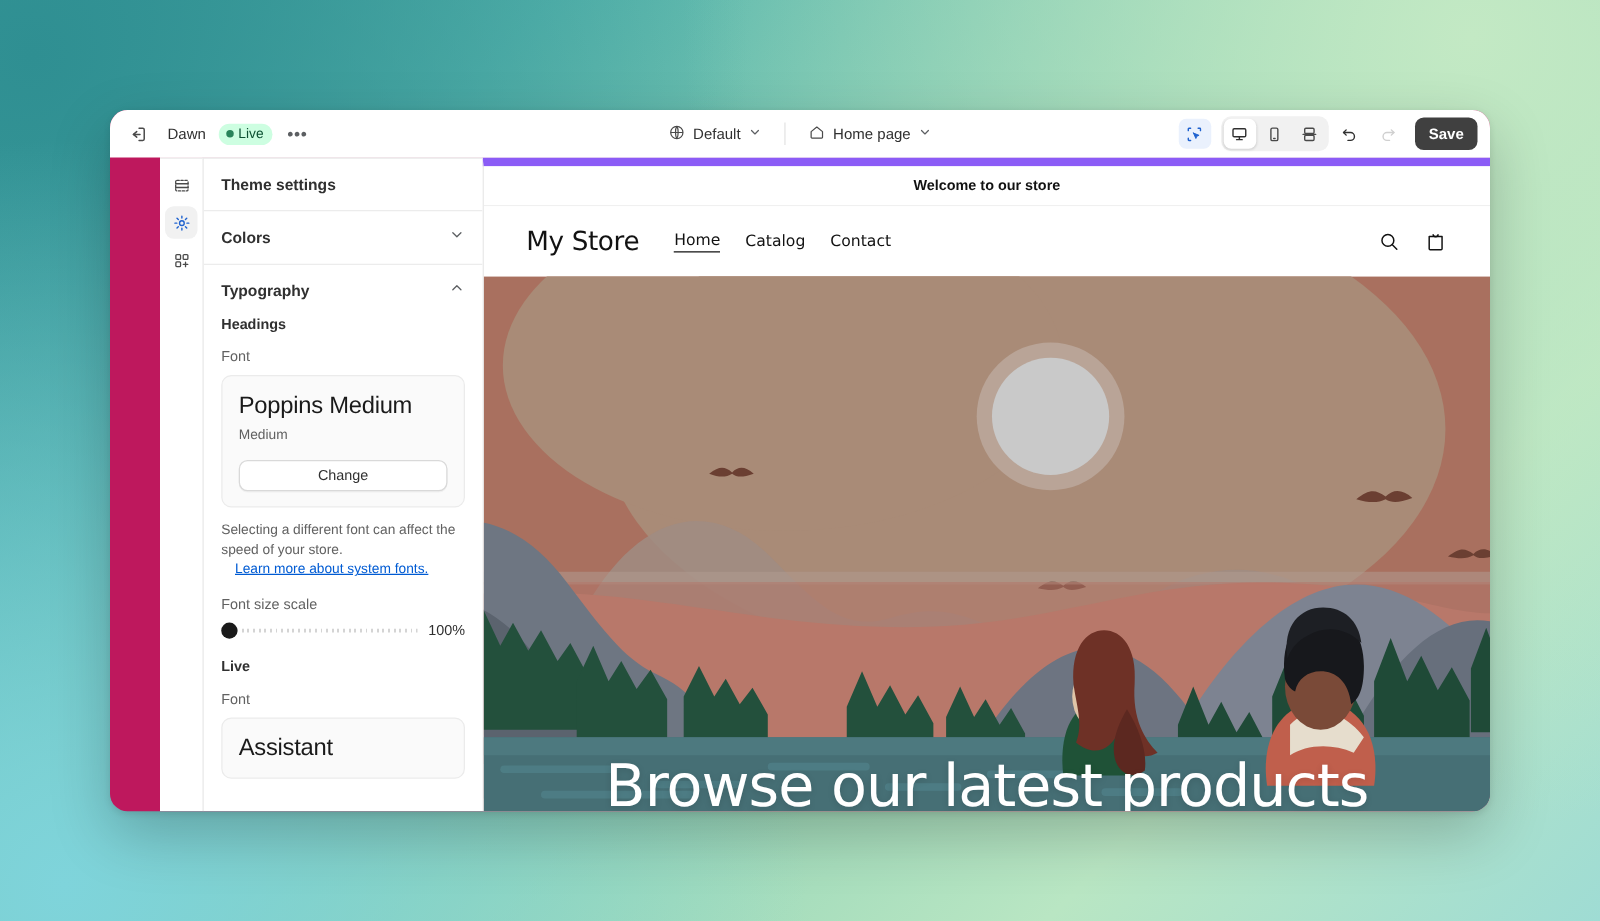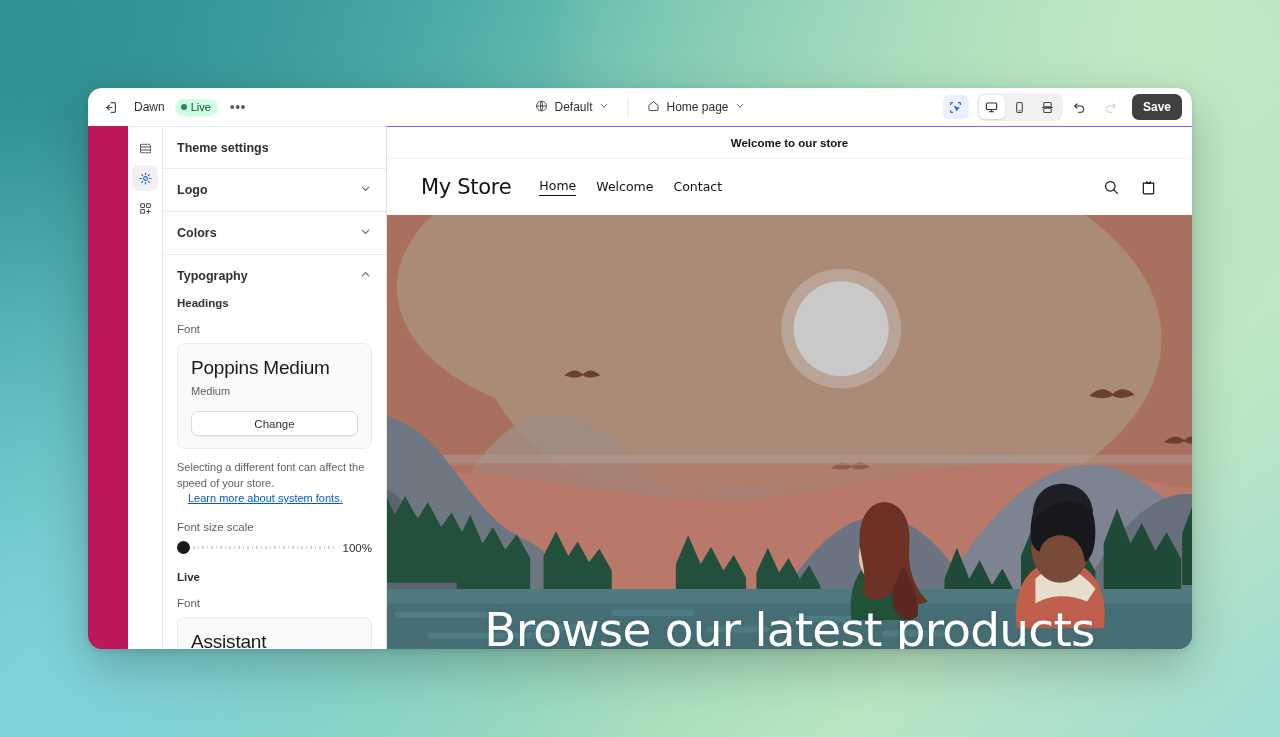--- a/index.html
+++ b/index.html
@@ -154,21 +154,21 @@
   }
   .thumb {
     width: 13px; height: 13px; border-radius: 50%; background: #1a1a1a;
     position: relative; z-index: 2; cursor: pointer;
   }
   .slider-val { font-size: 11.5px; color: #303030; }
 
   
   .preview {
     flex: 1; min-width: 0; background: #fff;
-    border-left: 1px solid #e3e3e3; border-top: 1px solid #8b5cf6;
+    border-left: 1px solid #e3e3e3; border-top: 7px solid #8b5cf6;
     overflow: hidden; display: flex; flex-direction: column;
   }
   .announce {
     height: 32px; min-height: 32px;
     display: flex; align-items: center; justify-content: center;
     font-size: 11.5px; font-weight: 700; color: #121212;
     border-bottom: 1px solid #f0f0f0; background: #fff;
   }
   .store-header {
     height: 56px; min-height: 56px;
@@ -321,28 +321,20 @@
           <path d="M13.9 11.6v4.8M11.5 14h4.8"></path>
         </svg>
       </button>
     </div>
 
     <div class="panel">
       <div class="panel-scroll">
 
         <div class="panel-title">Theme settings</div>
 
-        <div class="acc-row">
-          <span class="acc-label">Logo</span>
-          <span>
-            <svg width="13" height="13" viewBox="0 0 20 20" fill="none" stroke="#5c5f62" stroke-width="1.6" stroke-linecap="round" stroke-linejoin="round">
-                <path d="m5 8 5 5 5-5"></path>
-              </svg>
-          </span>
-        </div>
 
         <div class="acc-row">
           <span class="acc-label">Colors</span>
           <span>
             <svg width="13" height="13" viewBox="0 0 20 20" fill="none" stroke="#5c5f62" stroke-width="1.6" stroke-linecap="round" stroke-linejoin="round">
                 <path d="m5 8 5 5 5-5"></path>
               </svg>
           </span>
         </div>
 
@@ -394,21 +386,21 @@
     </div>
 
     <div class="preview">
 
       <div class="announce">Welcome to our store</div>
 
       <div class="store-header">
         <div class="store-logo">My Store</div>
         <div class="store-nav">
           <span class="nav-link current">Home</span>
-          <span class="nav-link">Welcome</span>
+          <span class="nav-link">Catalog</span>
           <span class="nav-link">Contact</span>
         </div>
         <div class="header-icons">
           <span style="cursor:pointer;display:flex;">
             <svg width="19" height="19" viewBox="0 0 24 24" fill="none" stroke="#121212" stroke-width="1.5" stroke-linecap="round">
               <circle cx="10.5" cy="10.5" r="6"></circle>
                 <path d="m15 15 4.5 4.5"></path>
             </svg>
           </span>
           <span style="cursor:pointer;display:flex;">

